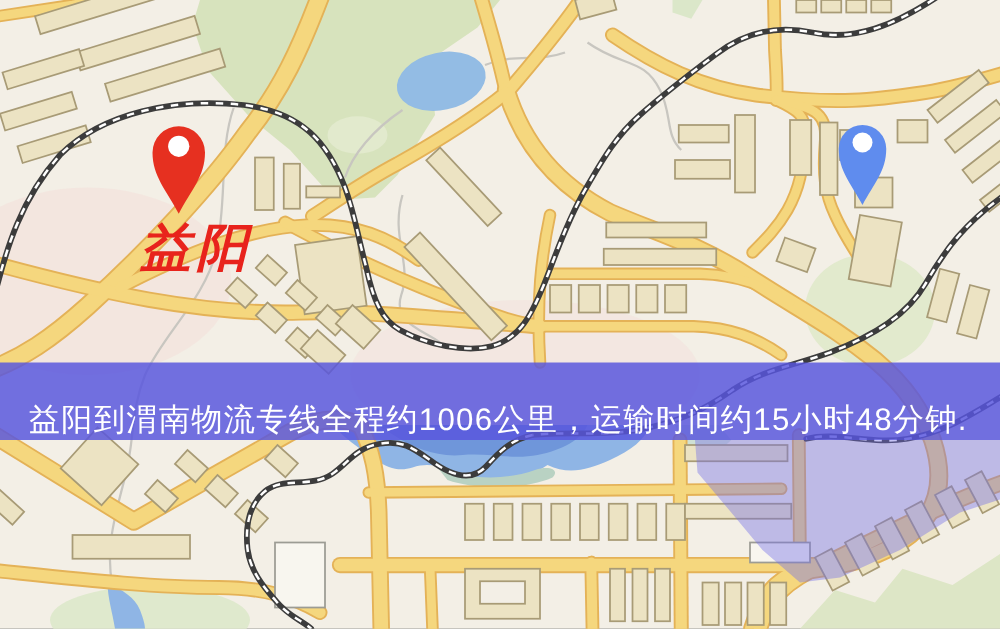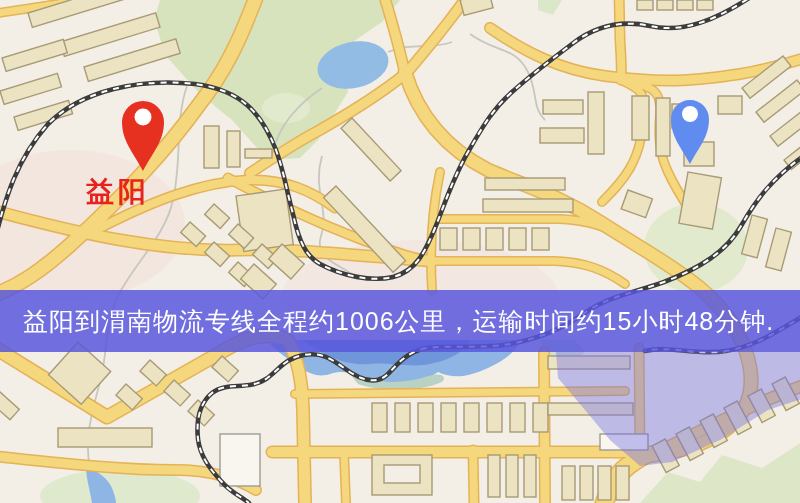--- a/index.html
+++ b/index.html
@@ -1,23 +1,23 @@
 <!DOCTYPE html>
 <html><head>
 <meta charset="utf-8">
 <style>
   html,body{margin:0;padding:0;background:#888;}
   .stage{position:relative;width:800px;height:503px;overflow:hidden;
          font-family:"Liberation Sans","DejaVu Sans",sans-serif;}
   .stage svg{position:absolute;left:0;top:0;}
-  .city-label{position:absolute;width:116px;text-align:left;
-              font-size:28px;font-weight:bold;line-height:1.05;
-              letter-spacing:4px;white-space:nowrap;user-select:none;}
+  .city-label{position:absolute;width:116px;text-align:right;
+              font-size:41px;font-weight:bold;line-height:1.05;
+              letter-spacing:4px;white-space:nowrap;user-select:none;font-style:italic;}
   .banner{position:absolute;left:0;top:290px;width:800px;height:62px;
-          display:flex;align-items:center;}
+          display:flex;align-items:flex-end;}
   .banner span{color:#fff;font-size:25px;letter-spacing:1px;
                padding-left:23px;white-space:nowrap;}
   .roads-casing use{stroke:#e4b257;fill:none;stroke-linecap:round;stroke-linejoin:round;}
   .roads-fill use{stroke:#f5d77e;fill:none;stroke-linecap:round;stroke-linejoin:round;}
   .rail-base use{stroke:#3c3c3c;fill:none;stroke-width:4.6;stroke-linecap:round;}
   .rail-dash use{stroke:#ffffff;fill:none;stroke-width:2;stroke-dasharray:6 6;stroke-linecap:butt;}
   .bld{fill:#ece3c3;stroke:#a89b76;stroke-width:1.4;}
   .bldw{fill:#f8f6ef;stroke:#9c9c94;stroke-width:1.4;}
   .stream{stroke:#c8c6c0;stroke-width:1.8;fill:none;}
 </style>

